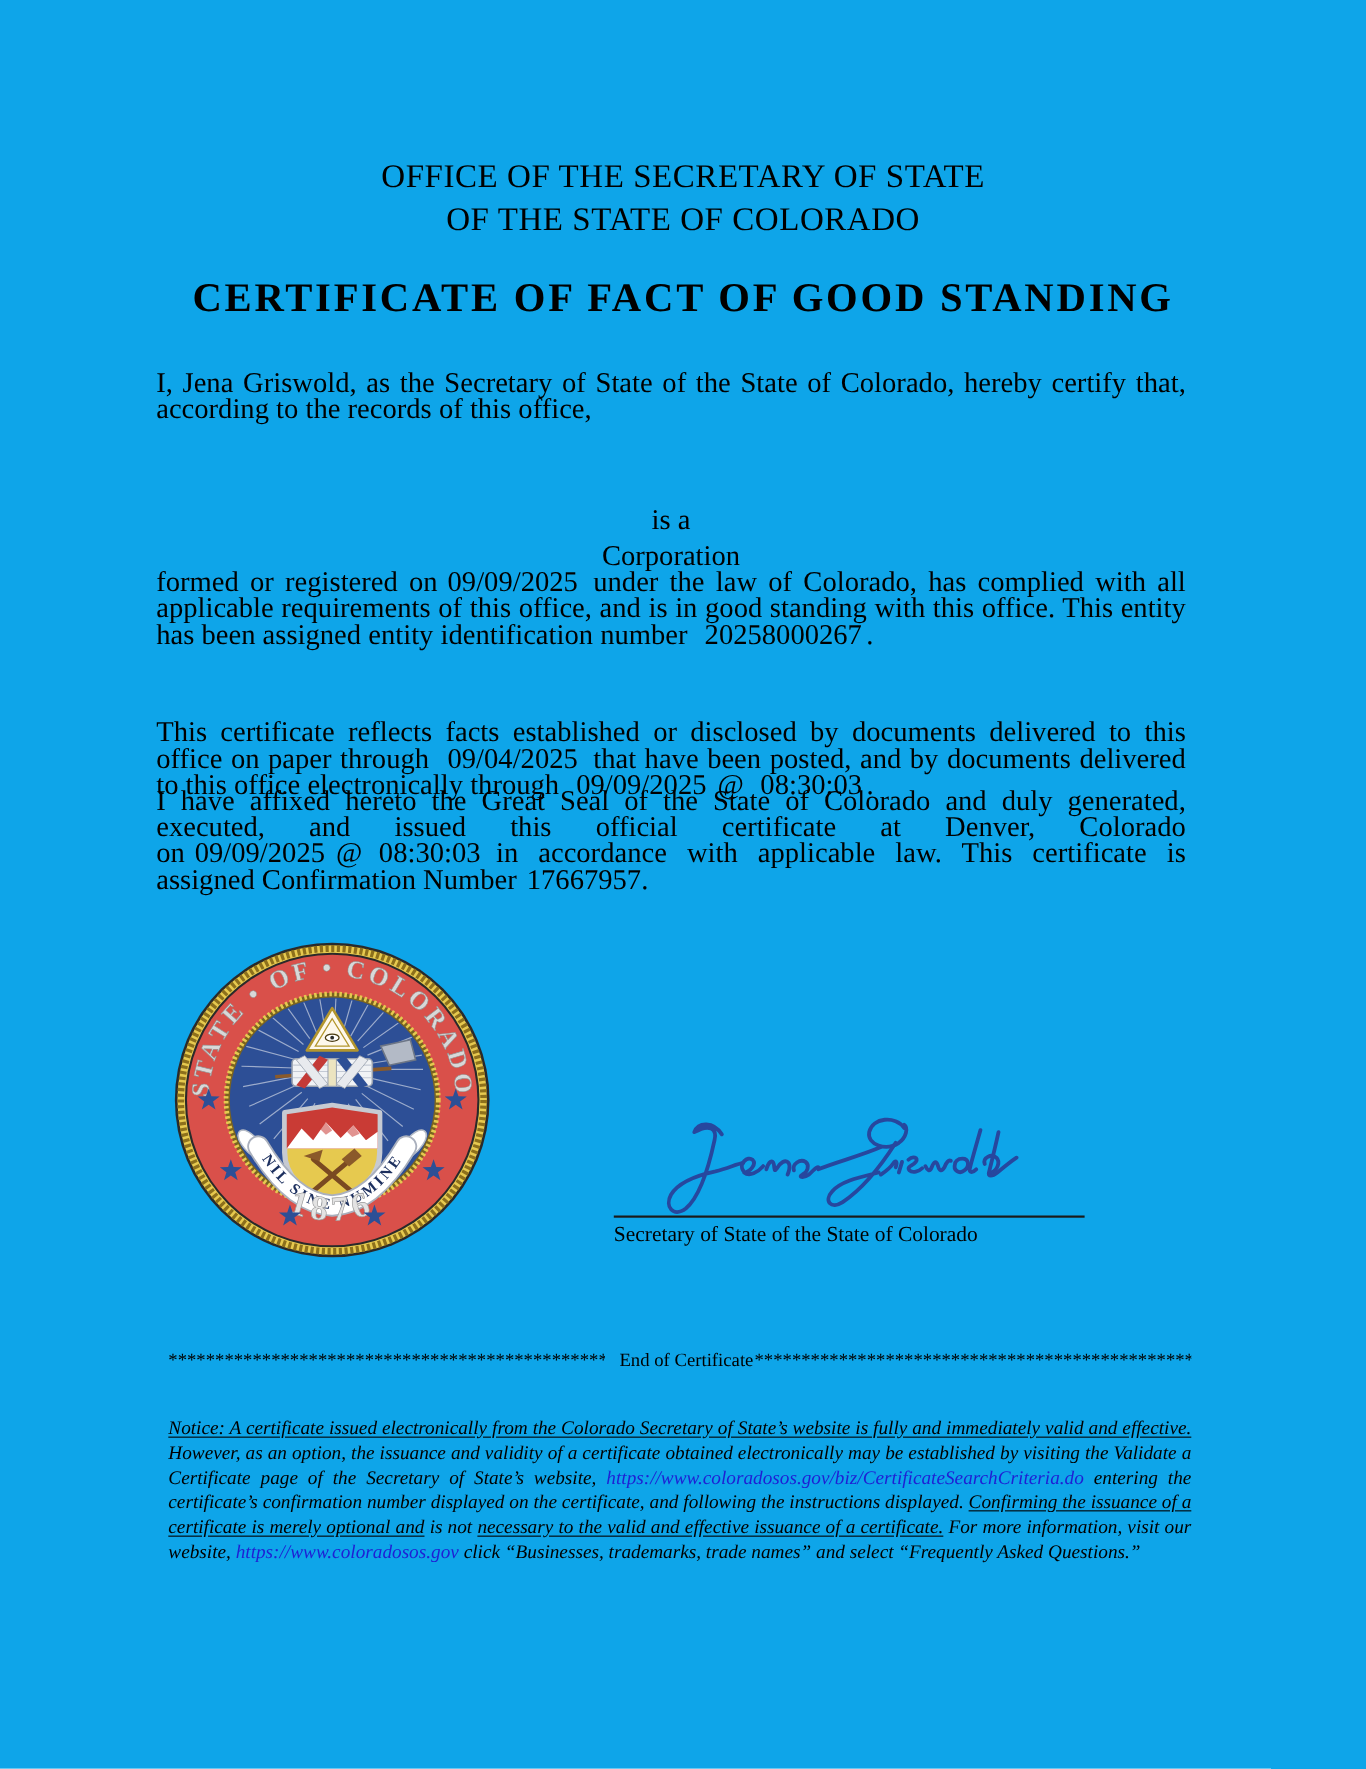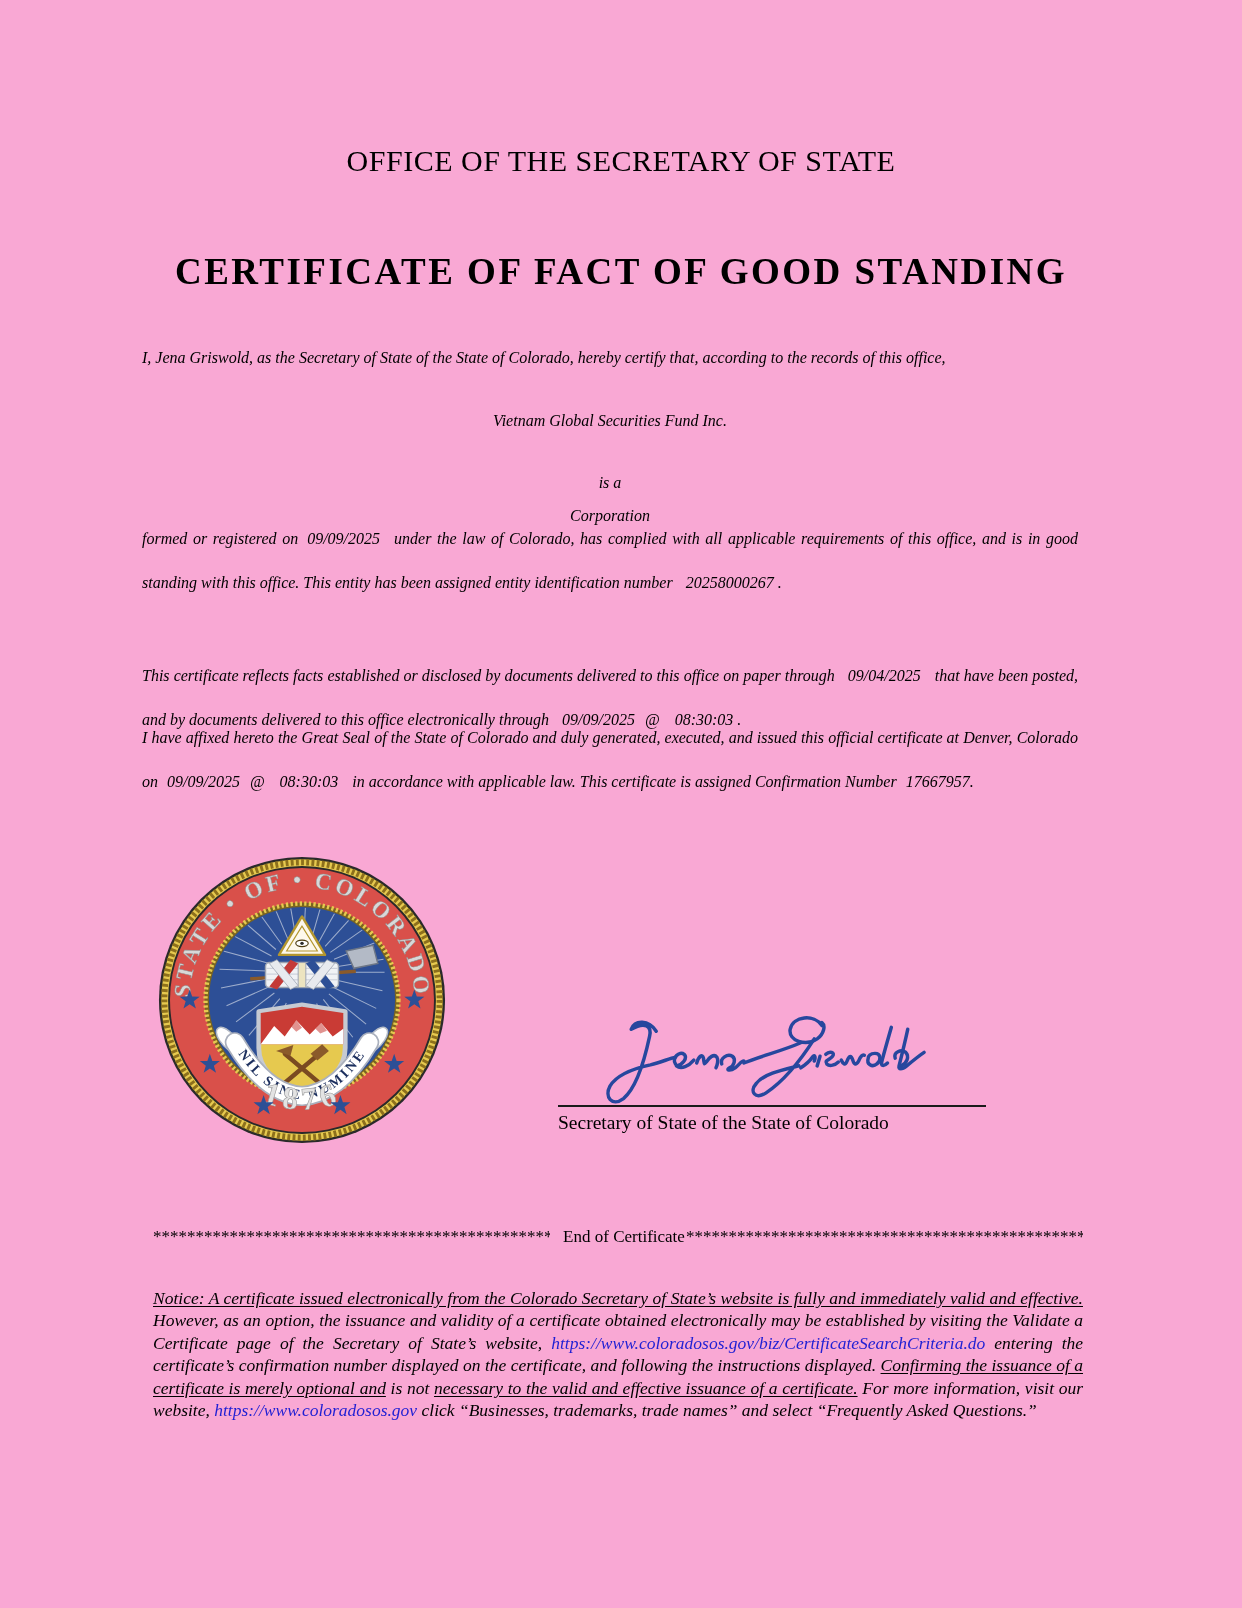--- a/index.html
+++ b/index.html
@@ -1,21 +1,21 @@
 <!DOCTYPE html>
 <html><head>
 <meta charset="utf-8">
 <style>
   * { box-sizing: border-box; }
   html, body { margin: 0; padding: 0; background: #ffffff; }
   .page {
     position: relative;
     width: 1242px;
     height: 1608px;
-    background: #f9a8d4;
+    background: #0ea5e9;
     font-family: "Liberation Serif", serif;
     color: #000000;
     overflow: hidden;
   }
   .header {
     position: absolute;
     top: 141px; left: 0; width: 100%;
     text-align: center;
     font-size: 30px;
     line-height: 39px;
@@ -28,24 +28,23 @@
     font-family: Liberation Serif, serif;
     font-weight: 700;
     font-size: 37px;
     letter-spacing: 2.5px;
     white-space: nowrap;
   }
   .bodyblock {
     position: absolute;
     left: 142px;
     width: 936px;
-    font-size: 16px;
-    line-height: 44px;
+    font-size: 26px;
+    line-height: 24px;
     margin: 0;
-    font-style: italic;
   }
   .just { text-align: justify; }
   .center { text-align: center; }
   .field { margin-left: 9px; margin-right: 14px; white-space: nowrap; }
   .field-tight { margin-left: 9px; margin-right: 4px; white-space: nowrap; }
   .at-sym { margin-left: 6px; margin-right: 6px; }
   .conf-num { margin-left: 9px; white-space: nowrap; }
   .period { }
   .seal-wrap {
     position: absolute;
@@ -94,29 +93,29 @@
   .u { text-decoration: underline; text-underline-offset: 2px; }
   a.doclink { color: #1f1fd4; text-decoration: none; cursor: pointer; }
 </style>
 </head>
 <body>
 
 <div class="page">
 
   <div class="header">
     <div>OFFICE OF THE SECRETARY OF STATE</div>
+    <div>OF THE STATE OF COLORADO</div>
   </div>
 
   <div class="doc-title">CERTIFICATE OF FACT OF GOOD STANDING</div>
 
   <p class="bodyblock just" style="top:336px">
     <span>I, Jena Griswold, as the Secretary of State of the State of Colorado, hereby certify that, according to the records of this office,</span>
   </p>
 
-  <div class="bodyblock center" style="top:399px">Vietnam Global Securities Fund Inc.</div>
 
   <div class="bodyblock center" style="top:494px">Corporation</div>
 
   <div class="bodyblock center" style="top:461px">is a</div>
 
   <p class="bodyblock just" style="top:517px">
     <span>formed or registered on</span><span class="field">09/09/2025</span><span>under the law of Colorado, has complied with all applicable requirements of this office, and is in good standing with this office.  This entity has been assigned entity identification number</span>
     <span class="field-tight">20258000267</span><span class="period">.</span>
   </p>
 

